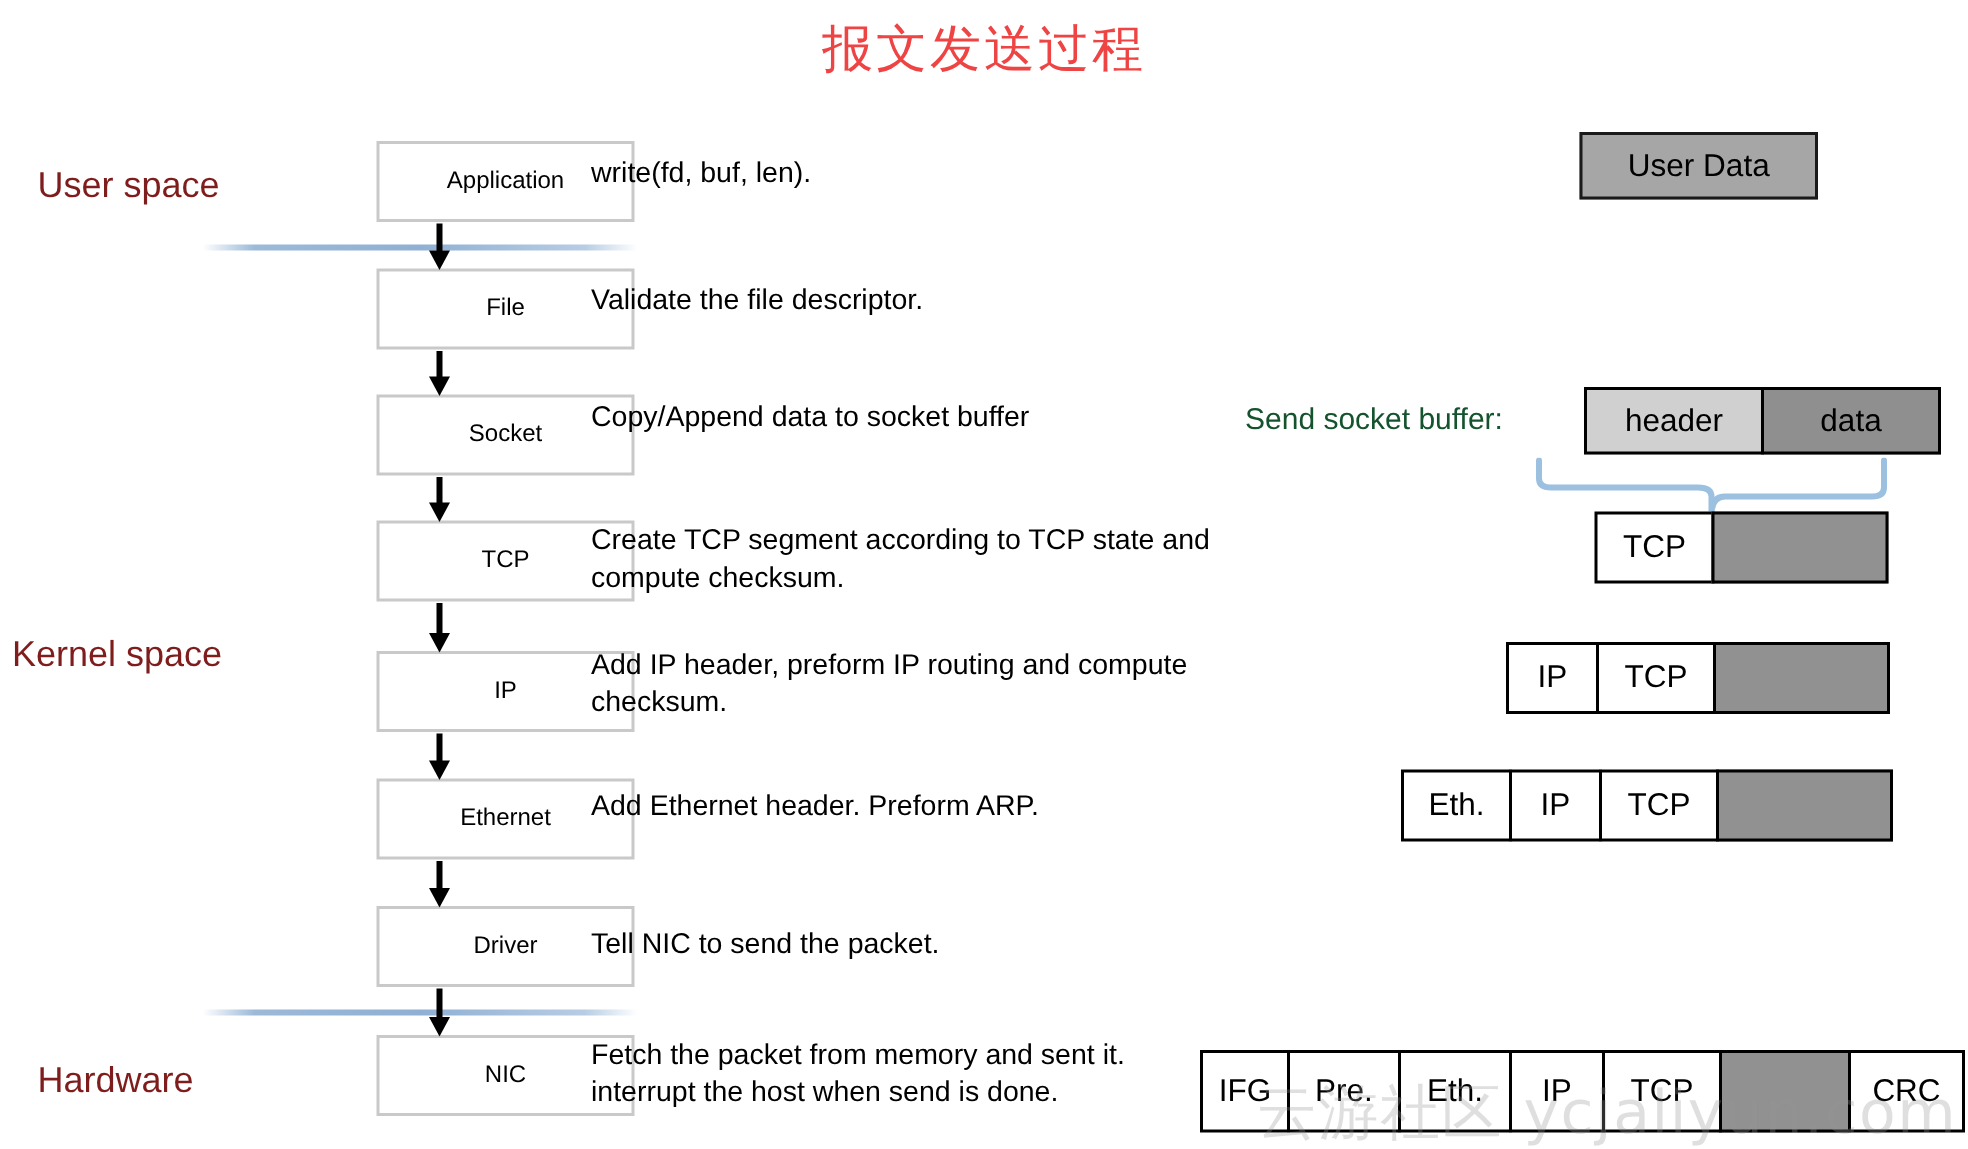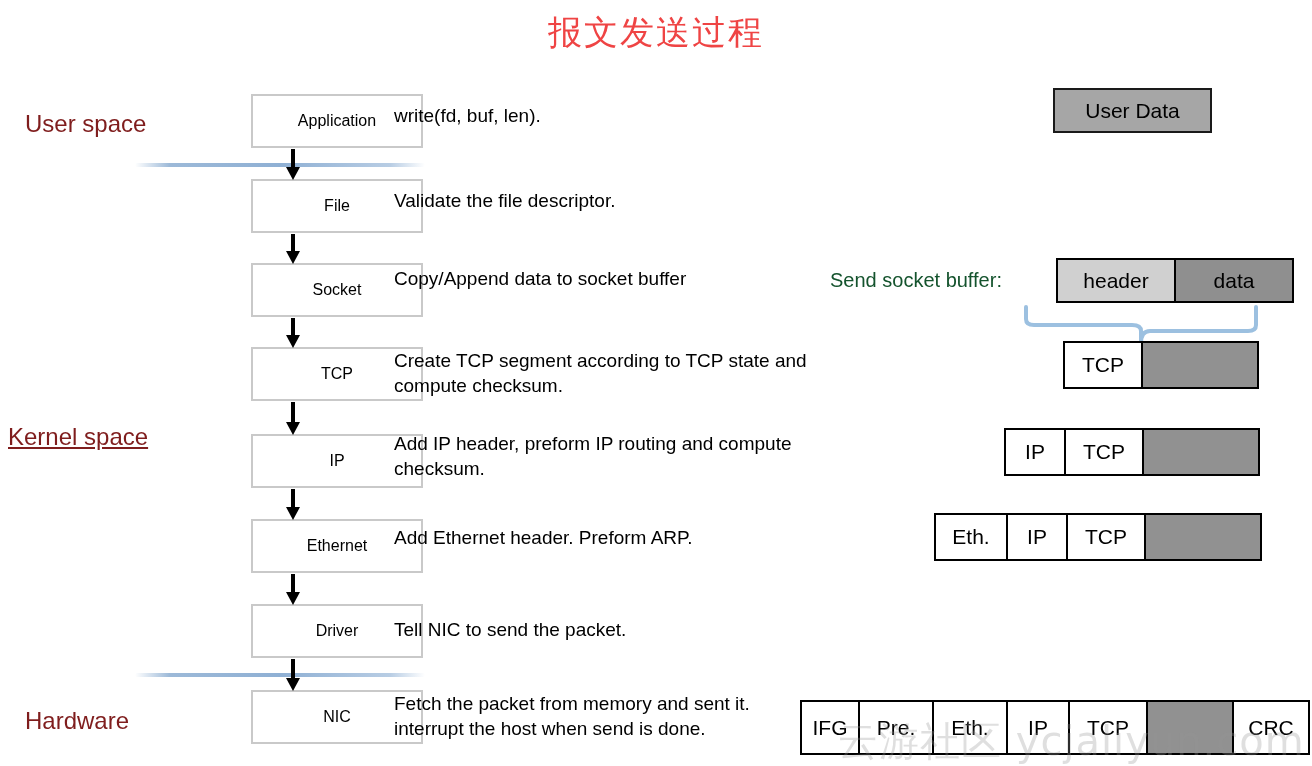--- a/index.html
+++ b/index.html
@@ -189,21 +189,21 @@
 </style>
 </head>
 <body>
 
 <div id="canvas">
 
   <div id="title">报文发送过程</div>
 
   <div id="space-labels">
       <div class="space-label" style="top: 110px; left: 25px;">User space</div>
-      <div class="space-label" style="top: 423px; left: 8px; text-decoration: underline;">Kernel space</div>
+      <div class="space-label" style="top: 423px; left: 8px;">Kernel space</div>
       <div class="space-label" style="top: 707px; left: 25px;">Hardware</div>
     </div>
 
   <div class="blue-rule" style="top:163px;"></div>
   <div class="blue-rule" style="top:673px;"></div>
 
   <div id="flow-boxes">
       <div class="flow-box" style="top: 94px;">Application</div>
       <div class="flow-box" style="top: 179px;">File</div>
       <div class="flow-box" style="top: 263px;">Socket</div>

